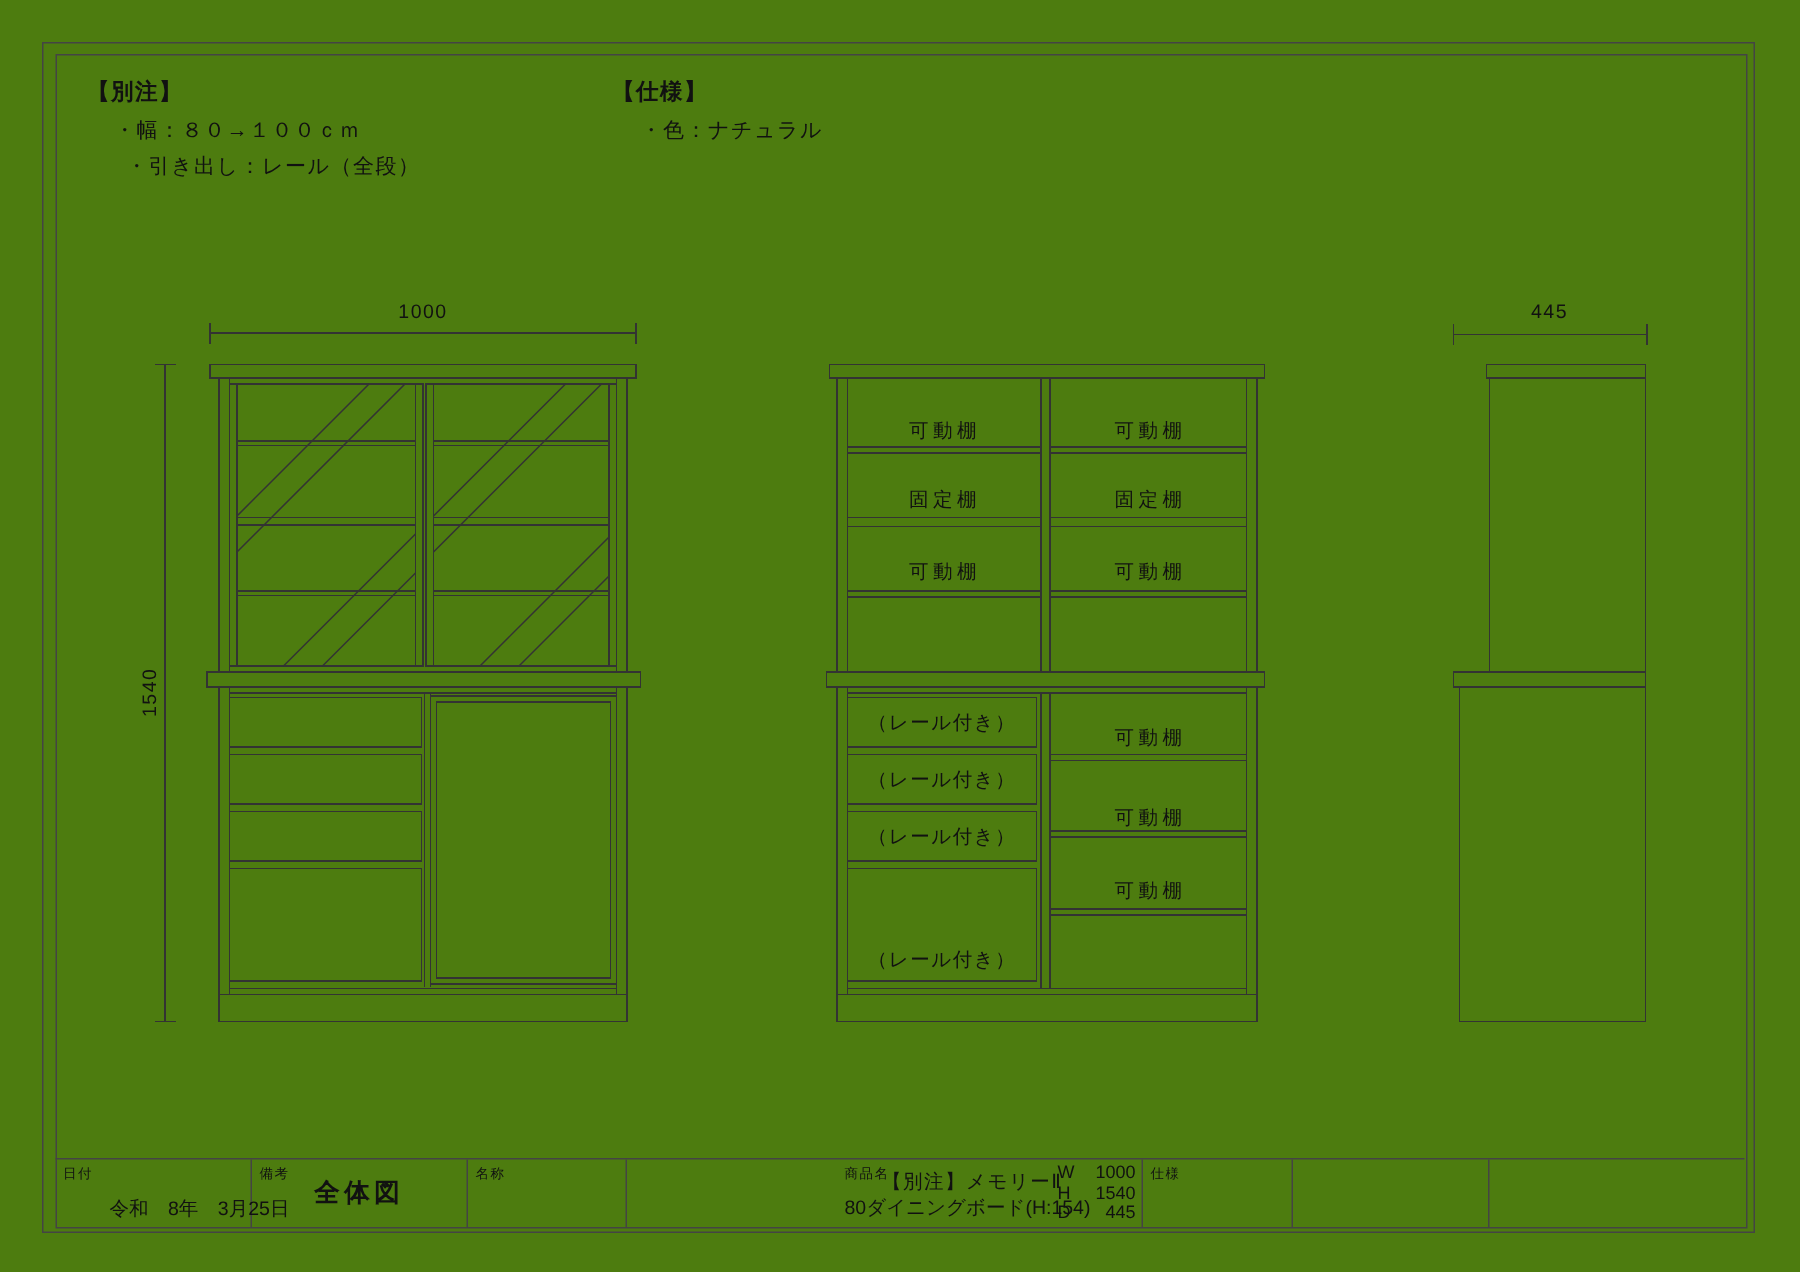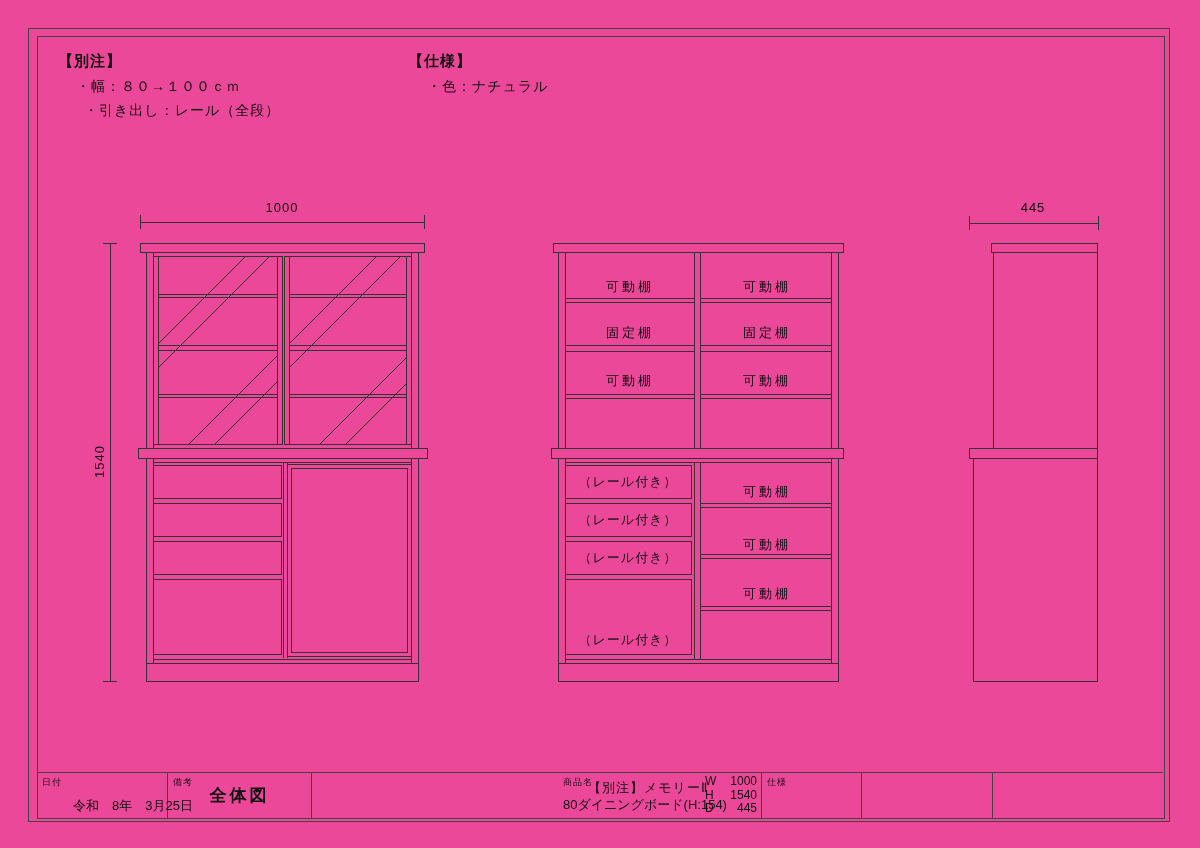--- a/index.html
+++ b/index.html
@@ -1,17 +1,17 @@
 <!DOCTYPE html>
 <html><head>
 <meta charset="utf-8">
 <style>
   html,body{margin:0;padding:0;background:#fff;}
   #page{
-    position:relative;width:1200px;height:848px;background:#ec4899;
+    position:relative;width:1200px;height:848px;background:#4d7c0f;
     font-family:"Liberation Sans",sans-serif;color:#111;overflow:hidden;
   }
   .abs{position:absolute;}
   .border-outer{left:28px;top:28px;width:1140px;height:792px;border:1px solid #444;}
   .border-inner{left:37px;top:36px;width:1126px;height:781px;border:1px solid #444;}
   .note-title{font-size:15px;font-weight:bold;letter-spacing:1px;white-space:nowrap;}
   .note-item{font-size:14px;letter-spacing:1px;white-space:nowrap;}
   .dim-label{font-size:13px;letter-spacing:1px;white-space:nowrap;transform:translateX(-50%);}
   .dim-label-v{font-size:13px;letter-spacing:1px;white-space:nowrap;transform:rotate(-90deg);transform-origin:left top;}
   .shelf-label{font-size:13px;letter-spacing:3px;white-space:nowrap;transform:translate(-50%,-50%);}
@@ -128,20 +128,23 @@
 
   <div class="abs tblock">
     <div class="tcell" style="left:0;width:131px;">
       <div class="tcell-label">日付</div>
       <div class="tcell-value date-value">令和　8年　3月25日</div>
     </div>
     <div class="tcell" style="left:131px;width:144px;">
       <div class="tcell-label">備考</div>
       <div class="tcell-value remarks-value">全体図</div>
     </div>
+    <div class="tcell" style="left:275px;width:106px;">
+      <div class="tcell-label">名称</div>
+    </div>
     <div class="tcell" style="left:521px;width:204px;">
       <div class="tcell-label">商品名</div>
       <div class="tcell-value prod1">【別注】メモリーⅡ</div>
       <div class="tcell-value prod2">80ダイニングボード(H:154)</div>
       <div class="whd">
         <div class="whd-row">
             <span>W</span>
             <span>1000</span>
           </div>
         <div class="whd-row">

